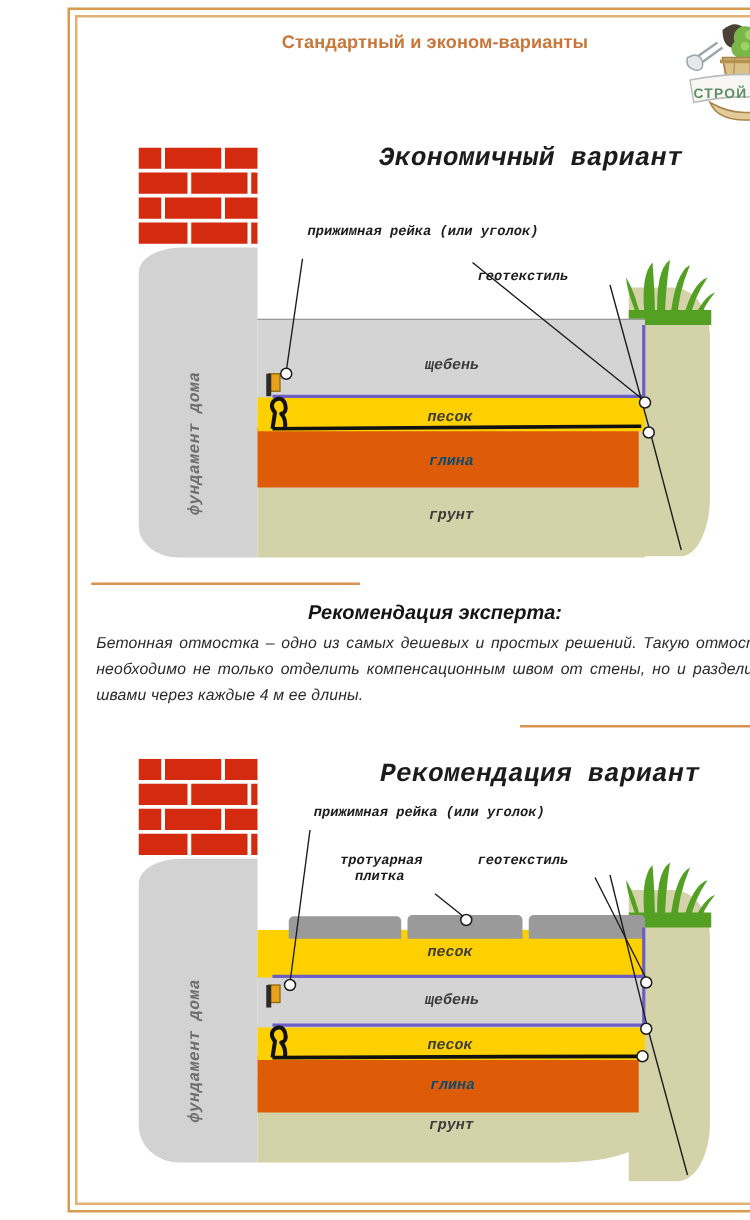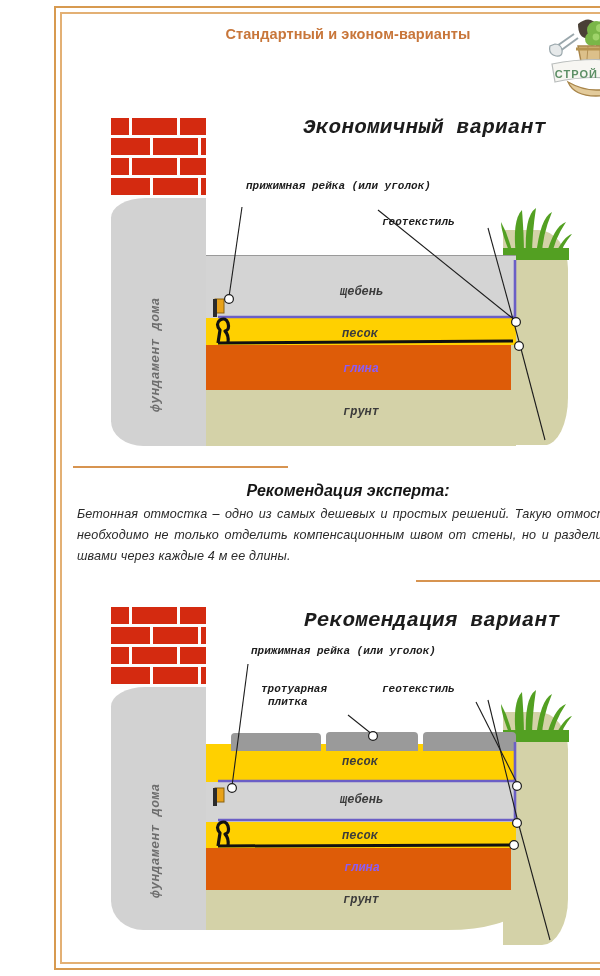--- a/index.html
+++ b/index.html
@@ -25,21 +25,21 @@
   .brick{position:absolute;background:#d42a10;}
   .brickwrap{position:absolute;overflow:hidden;background:#fdfdfd;}
   .found{position:absolute;background:#d2d2d2;}
   .found-label{position:absolute;color:#6d6d6d;font-style:italic;font-weight:bold;font-size:13px;
       writing-mode:vertical-rl;transform:rotate(180deg);white-space:nowrap;letter-spacing:.4px;}
 
   .soil{position:absolute;background:#d4d2a8;}
   .layer{position:absolute;}
   .lbl{position:absolute;font-style:italic;font-weight:bold;font-size:12px;white-space:nowrap;}
   .lbl-dark{color:#3b3b3b;}
-  .lbl-white{color:#8b5cf6;}
+  .lbl-white{color:#0c4a6e;}
 
   .callout{position:absolute;font-style:italic;font-weight:bold;font-size:11px;color:#1c1c1c;white-space:nowrap;line-height:13px;}
   .ovl{position:absolute;left:0;top:0;width:600px;pointer-events:none;overflow:visible;}
 
   
   .rule{position:absolute;height:2px;background:#d79450;}
   .rec-title{position:absolute;width:600px;text-align:center;font-style:italic;font-weight:bold;font-size:16px;color:#151515;}
   .rec-body{position:absolute;font-style:italic;font-size:12.6px;color:#2a2a2a;line-height:21px;text-align:justify;letter-spacing:.15px;}
 </style>
 </head>
@@ -277,18 +277,18 @@
       <g fill="#ffffff" stroke="#1c1c1c" stroke-width="1.2">
         <circle cx="184" cy="788" r="4.4"></circle>
         <circle cx="325" cy="736" r="4.4"></circle>
         <circle cx="469" cy="786" r="4.4"></circle>
         <circle cx="469" cy="823" r="4.4"></circle>
         <circle cx="466" cy="845" r="4.4"></circle>
       </g>
     </svg>
 
     <div class="callout" style="left:203px;top:645px;">прижимная рейка (или уголок)</div>
-    <div class="callout" style="left:213px;top:683px;">тротуарная</div>
-    <div class="callout" style="left:220px;top:696px;">плитка</div>
+    <div class="callout" style="left:224px;top:683px;">тротуарная</div>
+    <div class="callout" style="left:236px;top:696px;">плитка</div>
     <div class="callout" style="left:334px;top:683px;">геотекстиль</div>
   </div>
 
 </div>
 
 </body></html>

